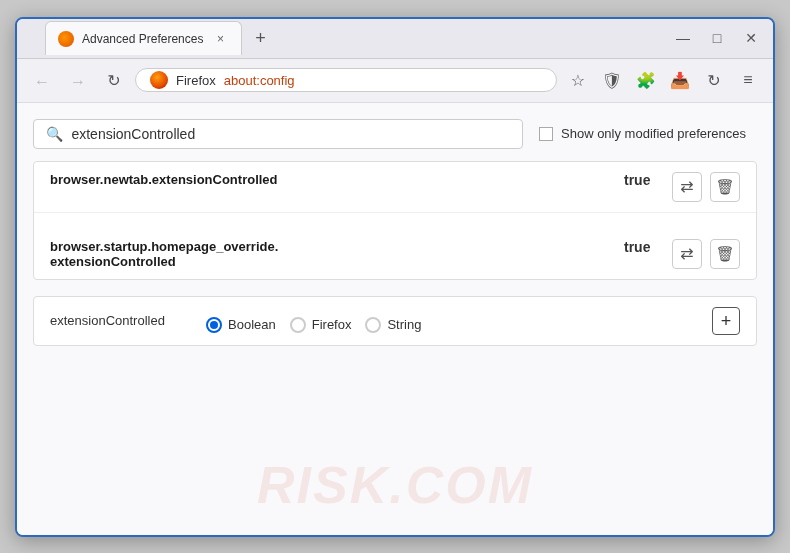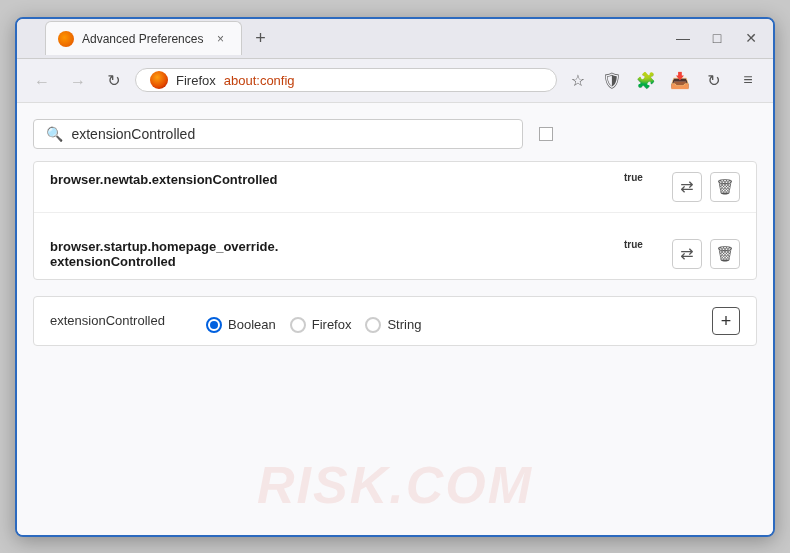--- a/index.html
+++ b/index.html
@@ -309,21 +309,21 @@
       color: #1a1a1a;
       flex: 1;
     }
 
     .pref-name-multiline {
       display: flex;
       flex-direction: column;
     }
 
     .pref-value {
-      font-size: 10px;
+      font-size: 14px;
       color: #333;
       font-weight: 600;
       min-width: 36px;
     }
 
     .row-actions {
       display: flex;
       align-items: center;
       gap: 8px;
       flex-shrink: 0;
@@ -500,20 +500,21 @@
 
     <div class="watermark">RISK.COM</div>
 
     <div class="search-row">
       <div class="search-box">
         <span class="search-icon-svg">🔍</span>
         <input class="search-input" type="text" value="extensionControlled" placeholder="extensionControlled" style="">
       </div>
       <div class="checkbox-row">
         <div class="checkbox-box"></div>
+        <span class="checkbox-label">Show only modified preferences</span>
       </div>
     </div>
 
     <div class="results-table">
 
       <div class="result-row">
         <span class="pref-name">browser.newtab.extensionControlled</span>
         <span class="pref-value">true</span>
         <div class="row-actions">
           <button class="action-btn">

